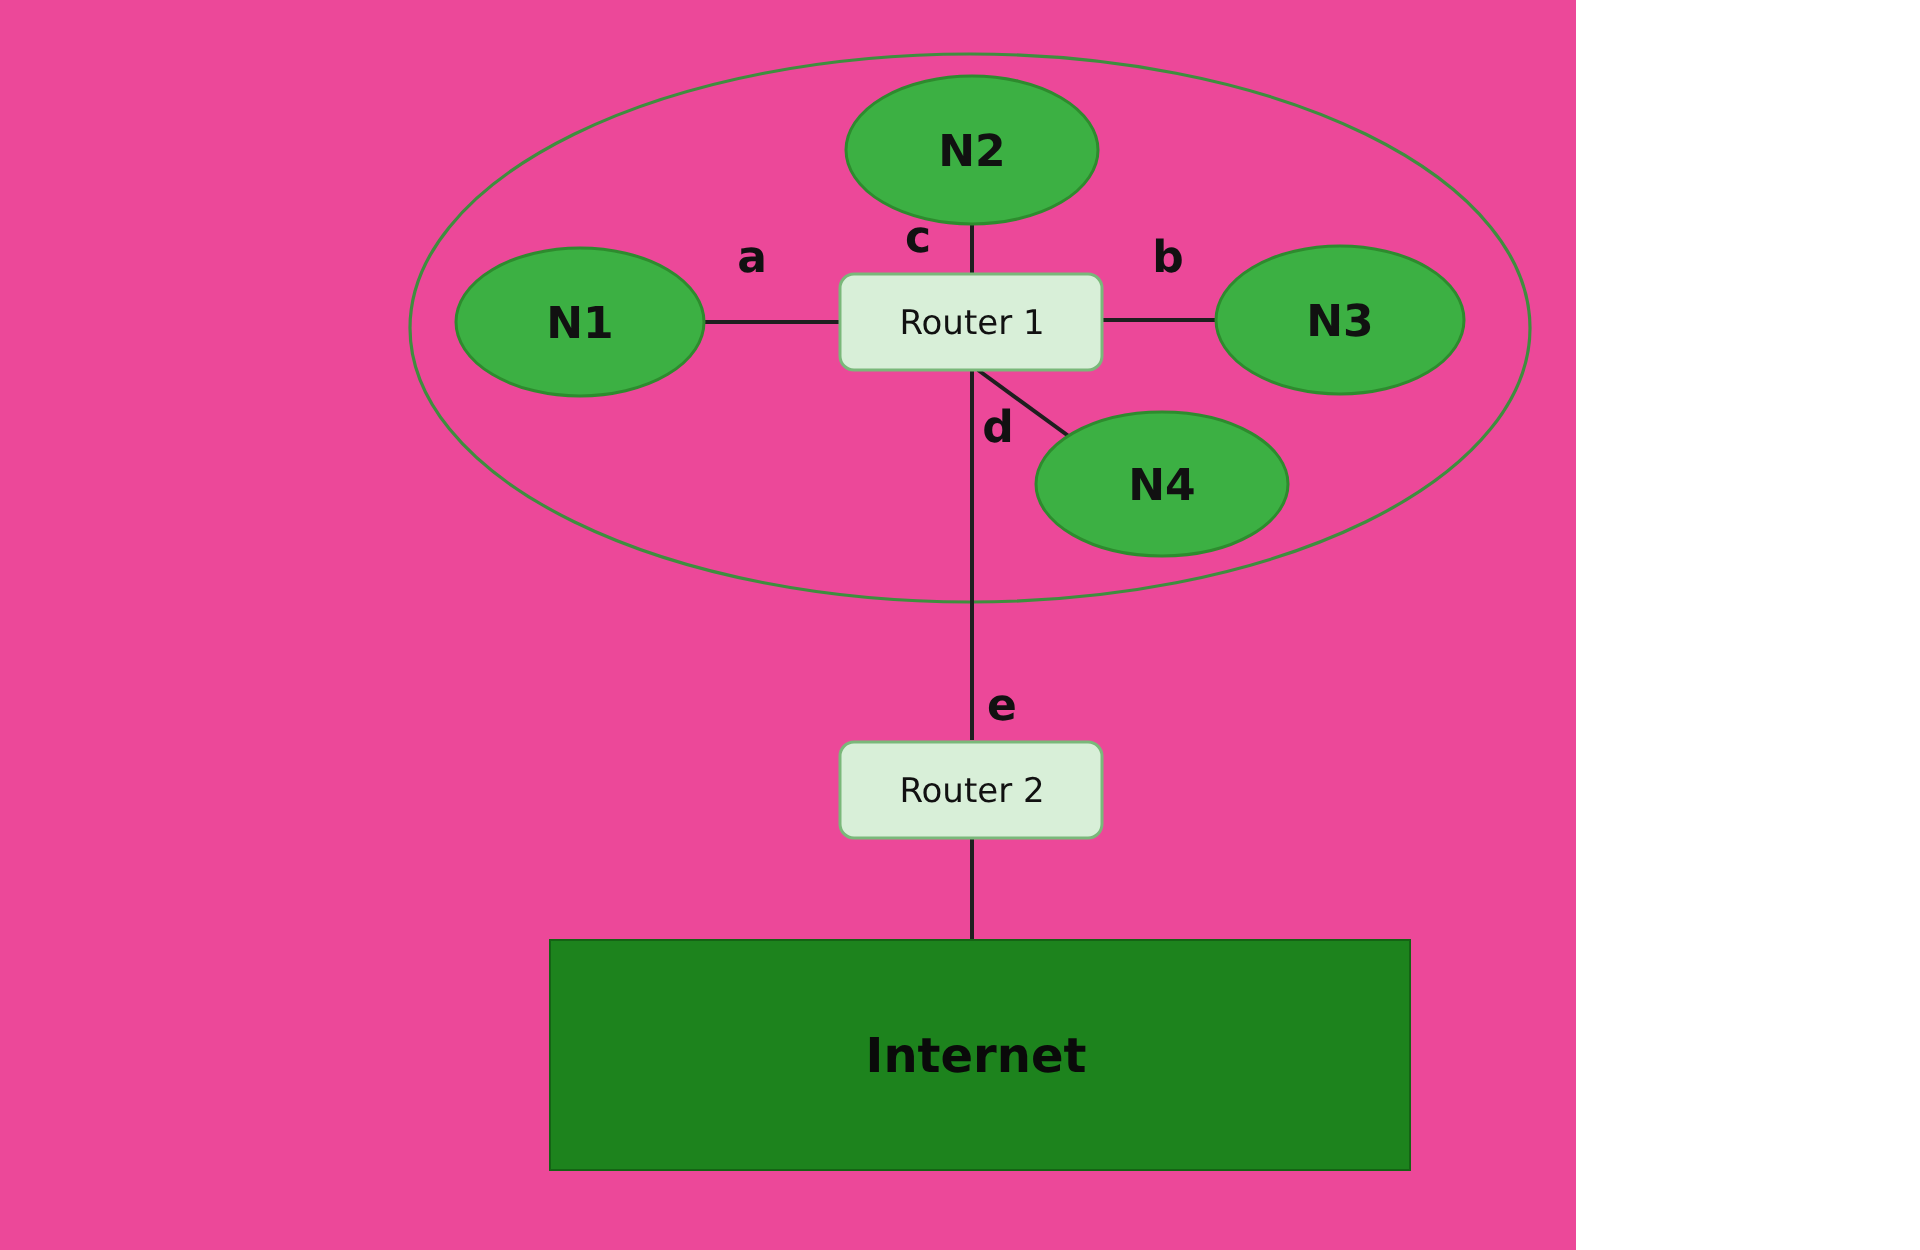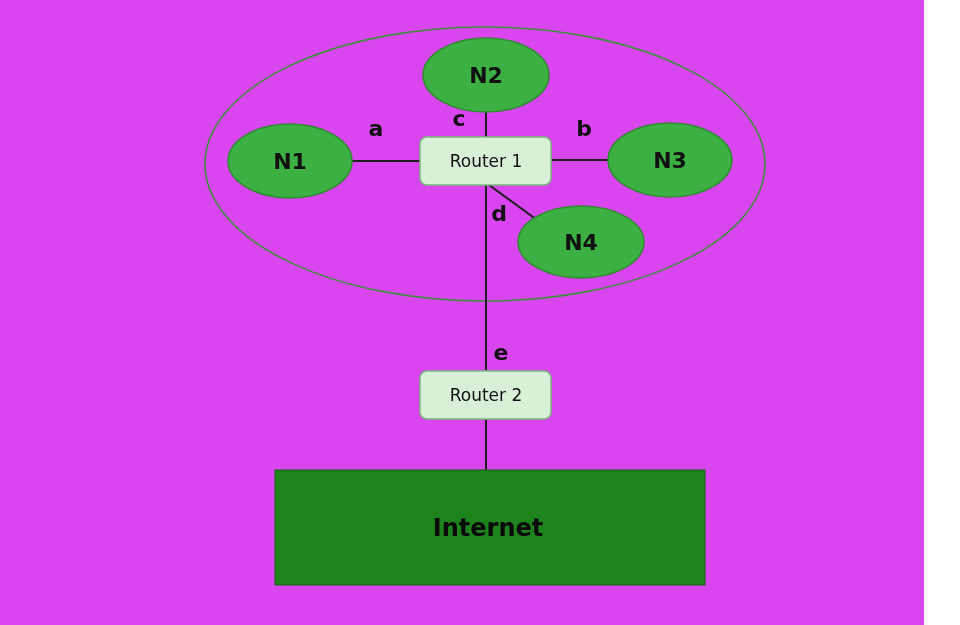--- a/index.html
+++ b/index.html
@@ -6,23 +6,23 @@
     margin: 0;
     padding: 0;
     width: 960px;
     height: 625px;
     background: #ffffff;
     font-family: "DejaVu Sans", "Liberation Sans", sans-serif;
     overflow: hidden;
   }
   .canvas {
     position: relative;
-    width: 924px;
+    width: 788px;
     height: 625px;
-    background: #d946ef;
+    background: #ec4899;
   }
   svg { display: block; }
 
   .boundary {
     fill: none;
     stroke: var(--boundary-stroke, #3e8e3e);
     stroke-width: 1.6;
   }
   .link {
     stroke: var(--link-stroke, #222222);

